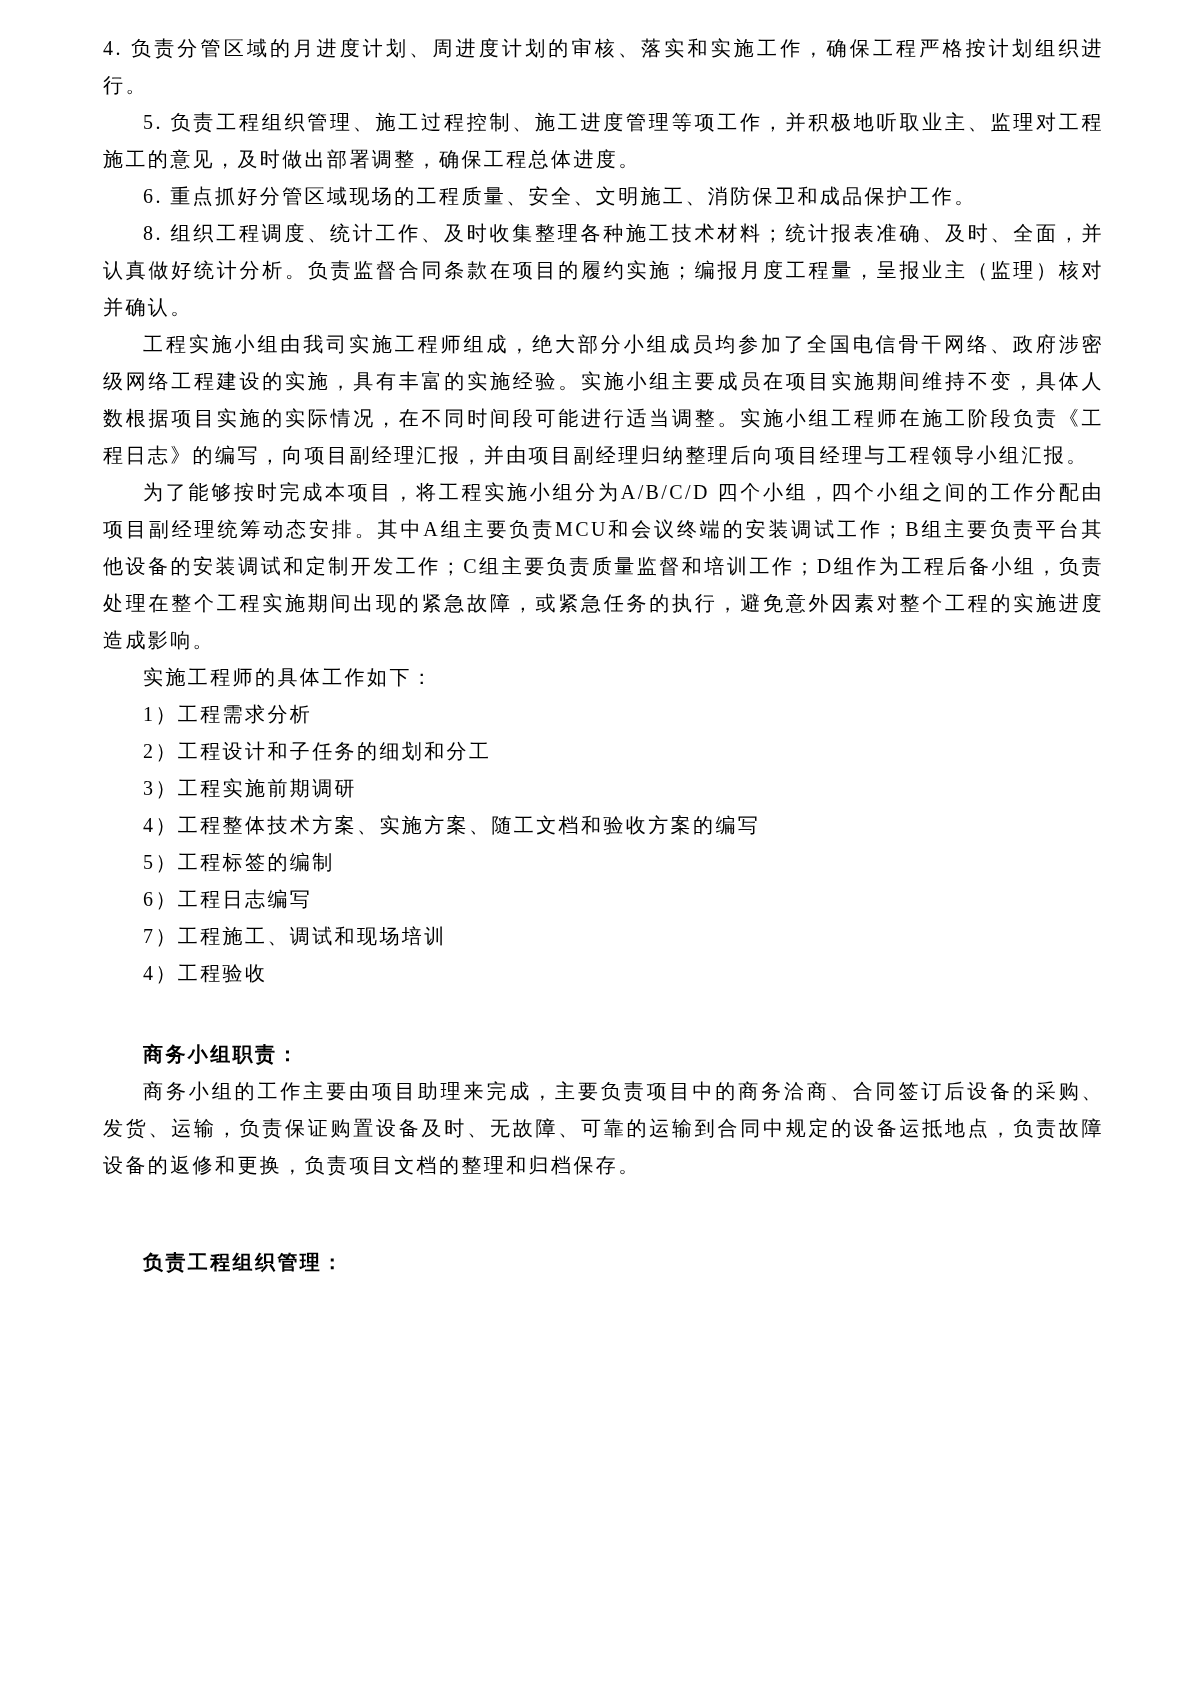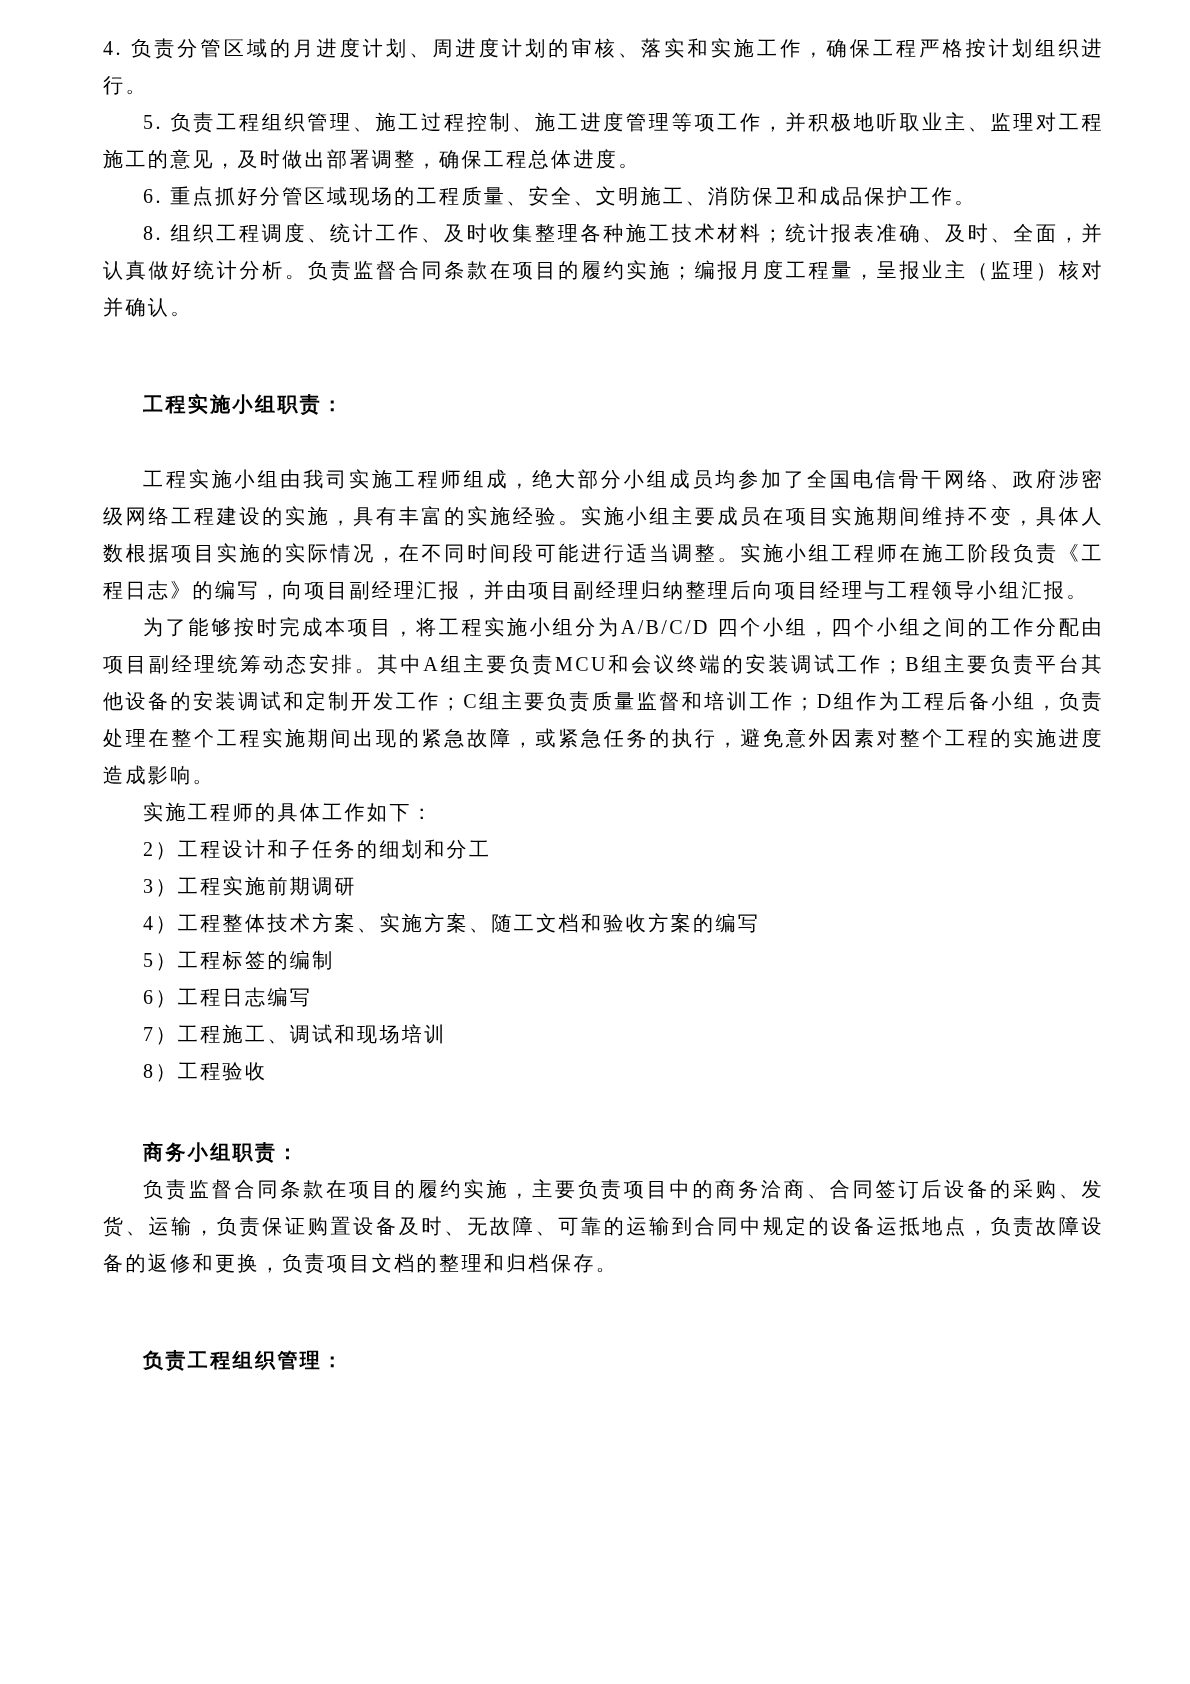--- a/index.html
+++ b/index.html
@@ -41,28 +41,28 @@
 </style>
 </head>
 <body>
 
 <div class="page">
   <div class="doc">
       <p class="block para">4. 负责分管区域的月进度计划、周进度计划的审核、落实和实施工作，确保工程严格按计划组织进行。</p>
       <p class="block para indent">5. 负责工程组织管理、施工过程控制、施工进度管理等项工作，并积极地听取业主、监理对工程施工的意见，及时做出部署调整，确保工程总体进度。</p>
       <p class="block para indent">6. 重点抓好分管区域现场的工程质量、安全、文明施工、消防保卫和成品保护工作。</p>
       <p class="block para indent">8. 组织工程调度、统计工作、及时收集整理各种施工技术材料；统计报表准确、及时、全面，并认真做好统计分析。负责监督合同条款在项目的履约实施；编报月度工程量，呈报业主（监理）核对并确认。</p>
-      <p class="block heading indent sp-before-xl sp-after-lg">工程实施小组职责：</p>
       <p class="block para indent">工程实施小组由我司实施工程师组成，绝大部分小组成员均参加了全国电信骨干网络、政府涉密级网络工程建设的实施，具有丰富的实施经验。实施小组主要成员在项目实施期间维持不变，具体人数根据项目实施的实际情况，在不同时间段可能进行适当调整。实施小组工程师在施工阶段负责《工程日志》的编写，向项目副经理汇报，并由项目副经理归纳整理后向项目经理与工程领导小组汇报。</p>
       <p class="block para indent">为了能够按时完成本项目，将工程实施小组分为A/B/C/D 四个小组，四个小组之间的工作分配由项目副经理统筹动态安排。其中A组主要负责MCU和会议终端的安装调试工作；B组主要负责平台其他设备的安装调试和定制开发工作；C组主要负责质量监督和培训工作；D组作为工程后备小组，负责处理在整个工程实施期间出现的紧急故障，或紧急任务的执行，避免意外因素对整个工程的实施进度造成影响。</p>
       <p class="block para indent">实施工程师的具体工作如下：</p>
+      <p class="block para indent">1）工程需求分析</p>
       <p class="block para indent">2）工程设计和子任务的细划和分工</p>
       <p class="block para indent">3）工程实施前期调研</p>
       <p class="block para indent">4）工程整体技术方案、实施方案、随工文档和验收方案的编写</p>
       <p class="block para indent">5）工程标签的编制</p>
       <p class="block para indent">6）工程日志编写</p>
       <p class="block para indent">7）工程施工、调试和现场培训</p>
-      <p class="block para indent">8）工程验收</p>
+      <p class="block para indent">4）工程验收</p>
       <p class="block heading indent sp-before-lg">商务小组职责：</p>
-      <p class="block para indent">负责监督合同条款在项目的履约实施，主要负责项目中的商务洽商、合同签订后设备的采购、发货、运输，负责保证购置设备及时、无故障、可靠的运输到合同中规定的设备运抵地点，负责故障设备的返修和更换，负责项目文档的整理和归档保存。</p>
+      <p class="block para indent">商务小组的工作主要由项目助理来完成，主要负责项目中的商务洽商、合同签订后设备的采购、发货、运输，负责保证购置设备及时、无故障、可靠的运输到合同中规定的设备运抵地点，负责故障设备的返修和更换，负责项目文档的整理和归档保存。</p>
       <p class="block heading indent sp-before-xl">负责工程组织管理：</p>
     </div>
 </div>
 
 </body></html>

